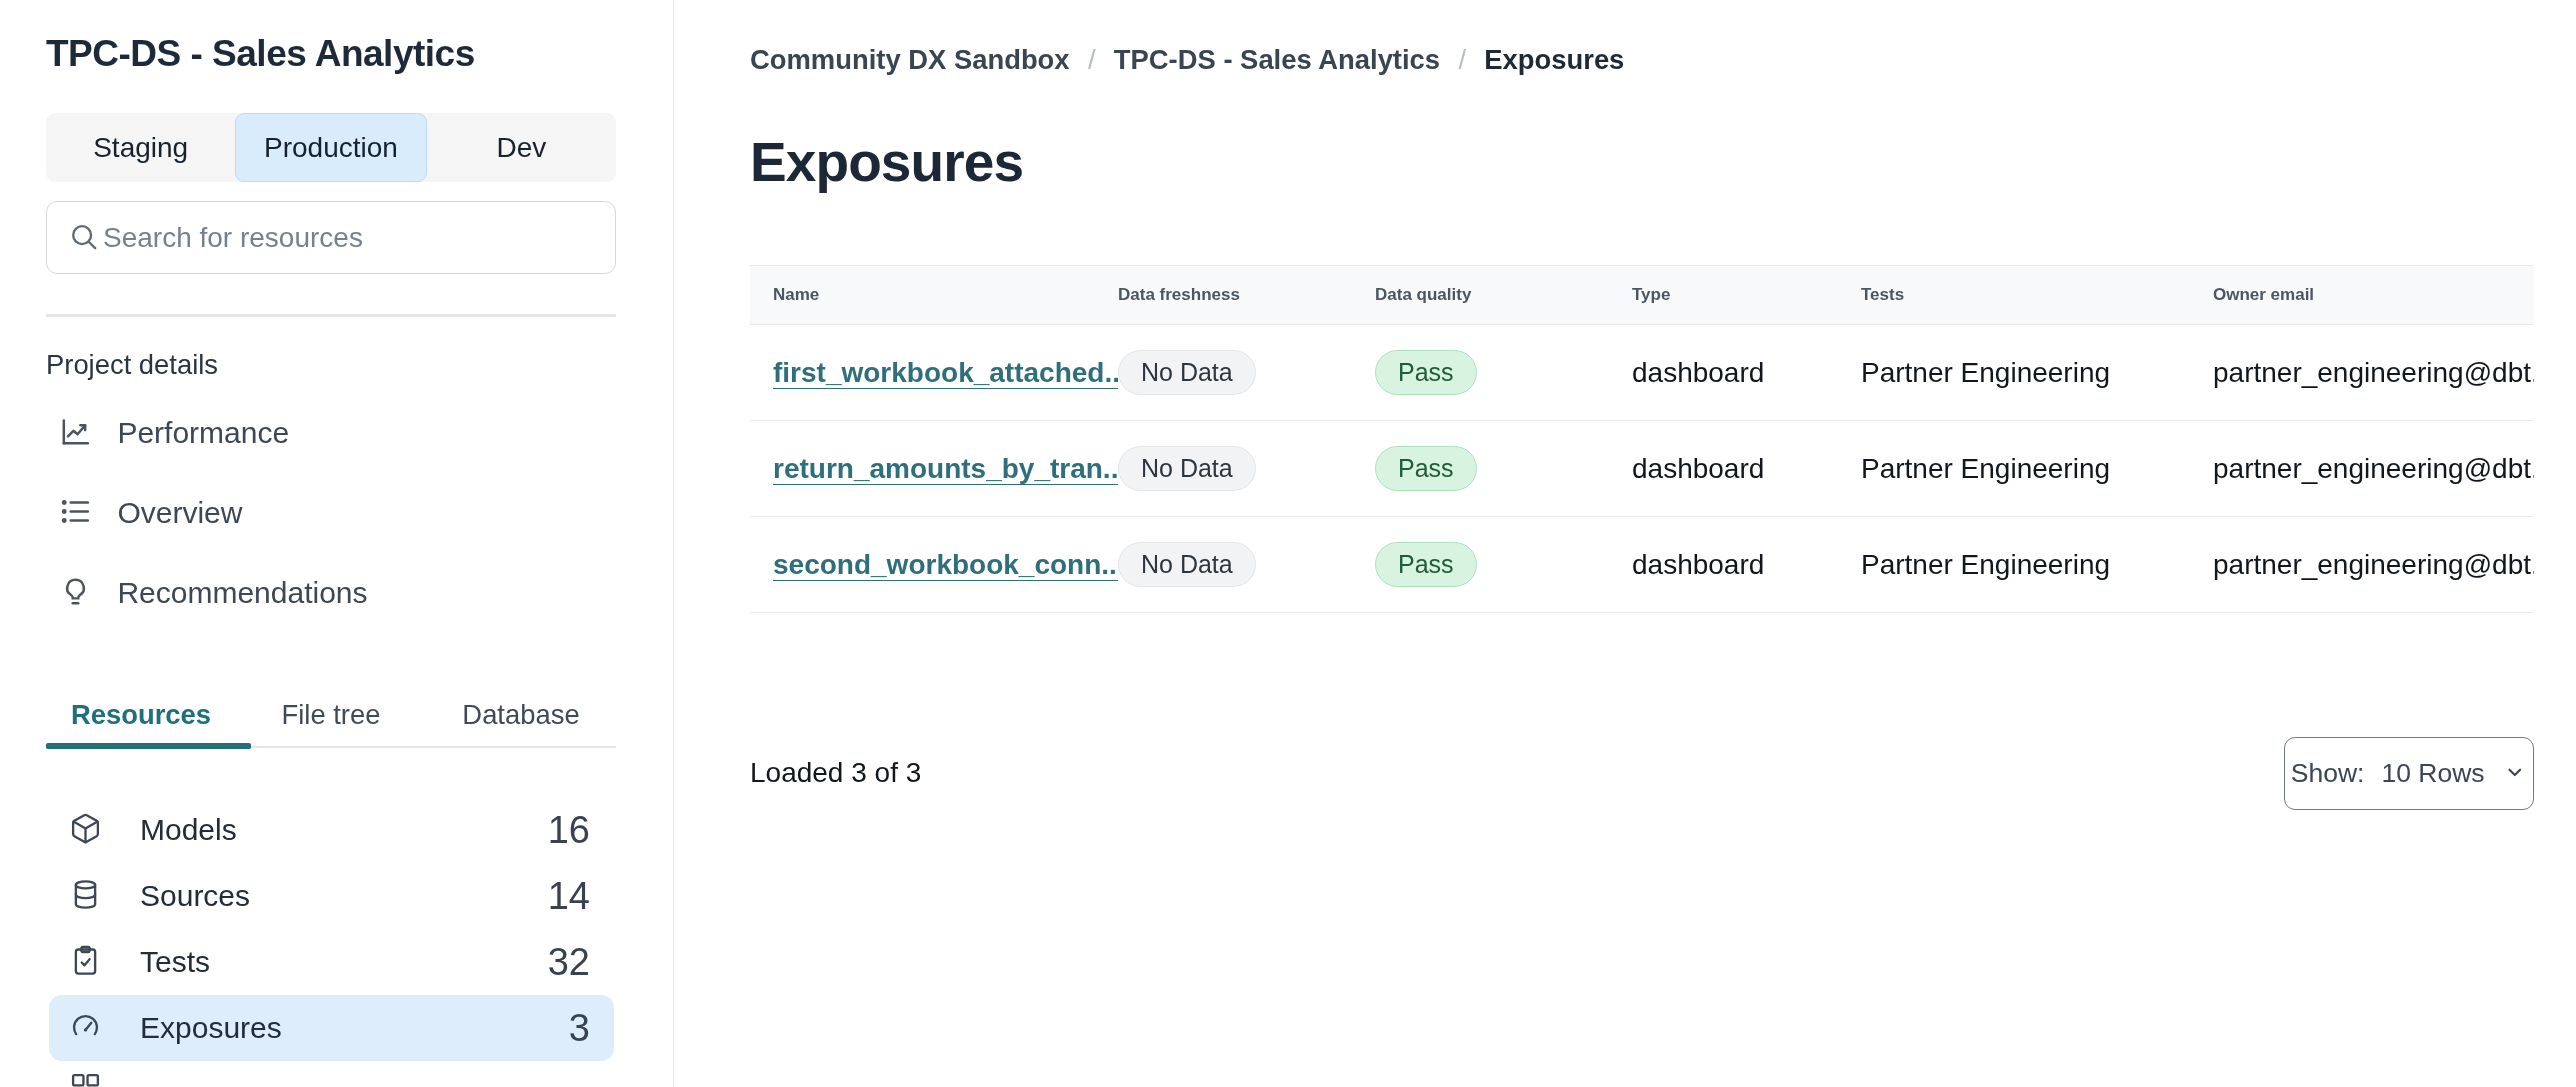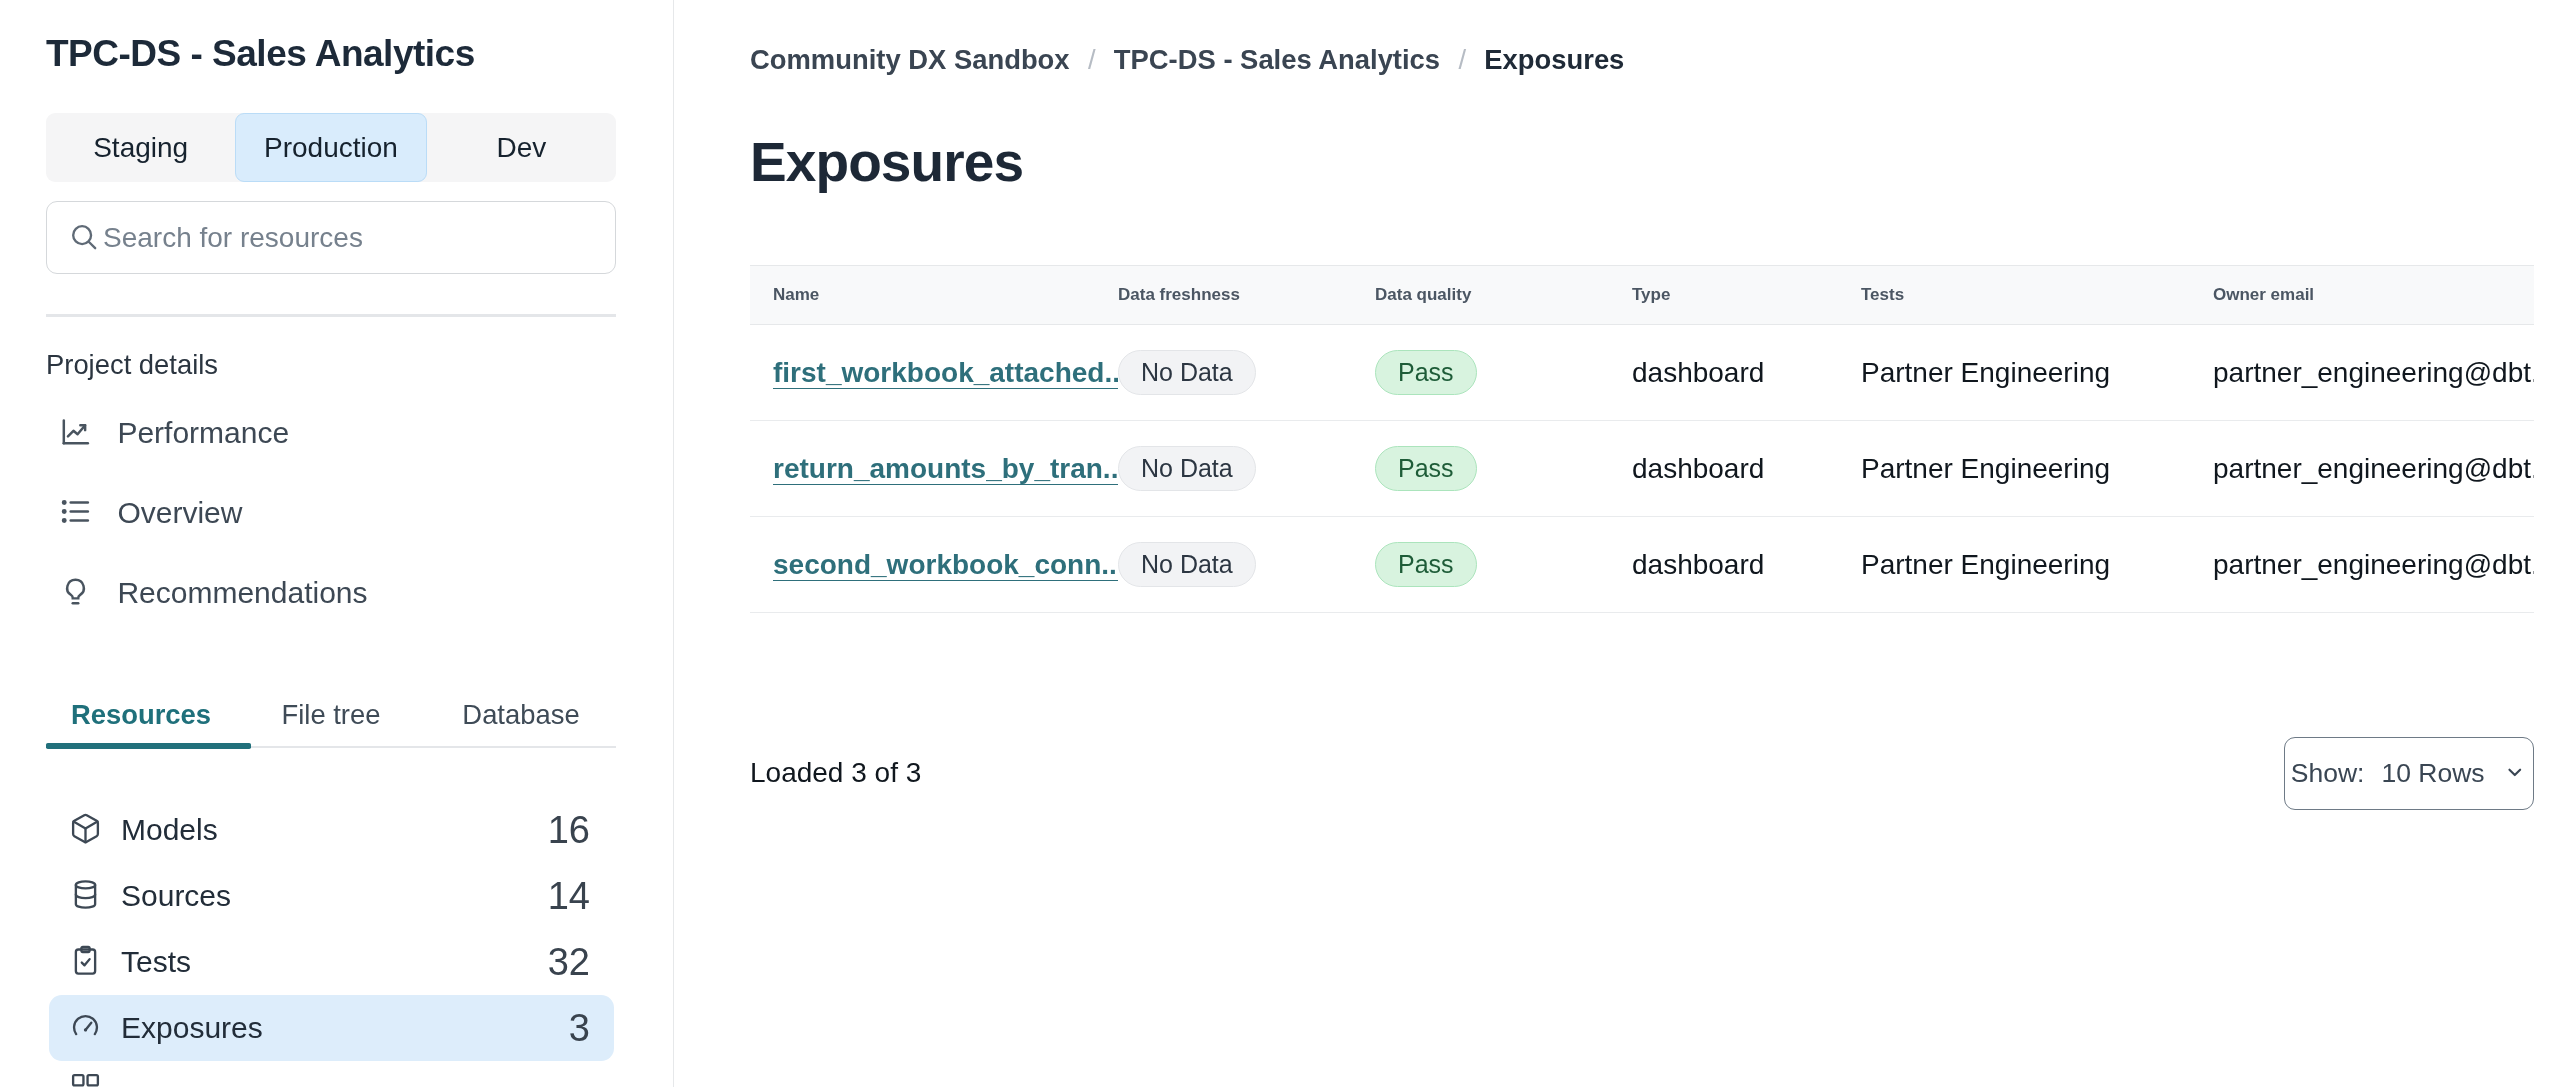--- a/index.html
+++ b/index.html
@@ -66,21 +66,21 @@
   .view-tab.active{color:#1f707b;font-weight:700;}
   .view-tabline{
     position:absolute;left:46px;top:746px;width:570px;height:1.8px;background:#e4e6e9;
   }
   .view-tabline .active-bar{
     position:absolute;left:0;top:-2.7px;width:205px;height:5.5px;background:#21707b;border-radius:1.8px;
   }
 
   .resource-list{position:absolute;left:49px;top:797px;width:565px;}
   .resource-item{
-    height:66px;display:flex;align-items:center;gap:19px;
+    height:66px;display:flex;align-items:center;gap:38px;
     padding:0 24px 0 20px;border-radius:12.8px;cursor:pointer;box-sizing:border-box;
   }
   .resource-item svg{color:#3d4854;flex:none;}
   .resource-item.active{background:#ddedfb;}
   .resource-label{font-size:30px;color:#222d39;}
   .resource-count{margin-left:auto;font-size:38px;color:#39434e;}
   .partial-item{
     position:absolute;left:69px;top:1071px;color:#3d4854;
   }
 

